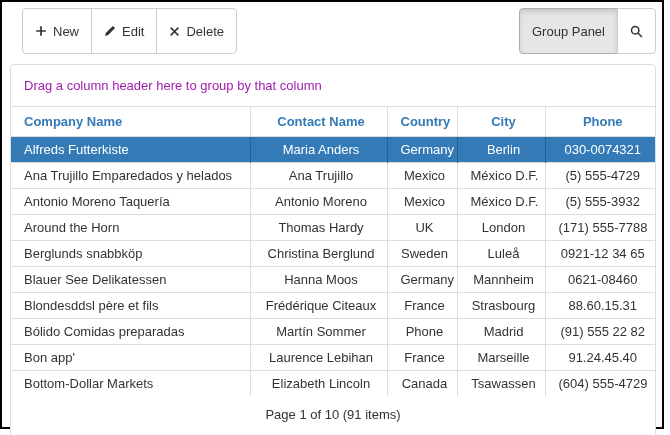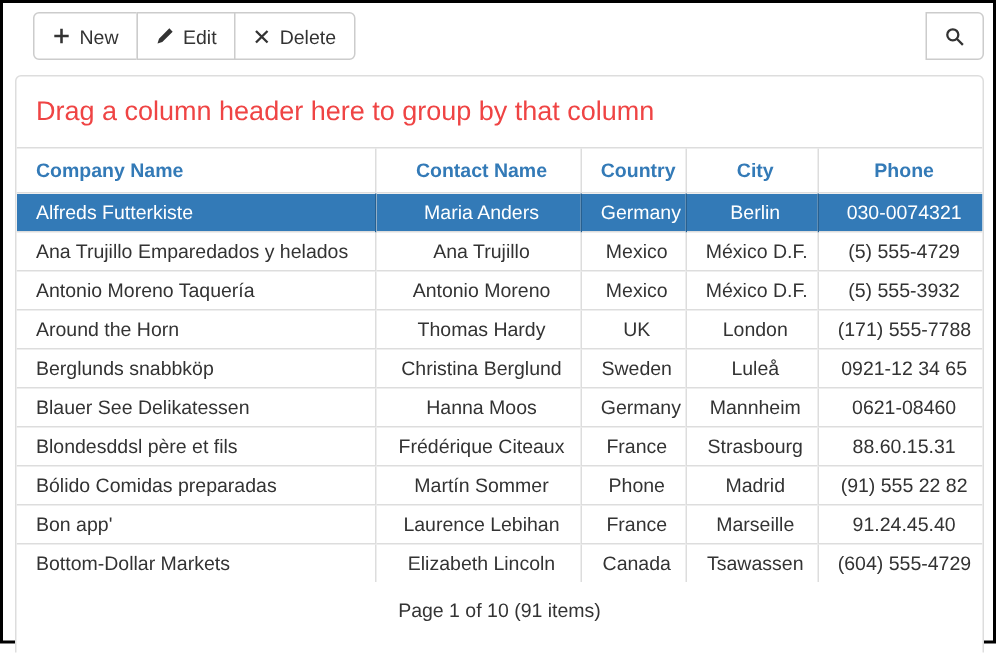--- a/index.html
+++ b/index.html
@@ -17,21 +17,21 @@
 
   
   .toolbar {
     display: flex; align-items: flex-start;
     padding: 6px 6px 0 20px;
   }
   .btn-group { display: inline-flex; }
   .btn-group + .btn-group { margin-left: 6px; }
   .btn-group.right { margin-left: auto; }
   .btn {
-    height: 32px; padding: 0 12px;
+    height: 46px; padding: 0 12px;
     background: #fff; border: 1px solid #ccc;
     font-family: inherit; font-size: 13px; color: #333;
     display: inline-flex; align-items: center; gap: 6px;
     cursor: pointer; white-space: nowrap;
   }
   .btn-group .btn + .btn { margin-left: -1px; }
   .btn-group .btn:first-child { border-radius: 4px 0 0 4px; }
   .btn-group .btn:last-child { border-radius: 0 4px 4px 0; text-align: center; }
   .btn.disabled { color: #b0b0b0; cursor: default; }
   .btn.active {
@@ -42,21 +42,21 @@
   .icon svg { display: block; }
 
   
   .panel {
     margin: 10px 6px 0 8px;
     border: 1px solid #ddd; border-radius: 4px;
     background: #fff; overflow: hidden;
   }
   .drag-area {
     padding: 13px 13px;
-    font-size: 18px; color: #ef4444;
+    font-size: 13px; color: #a21caf;
     border-bottom: 1px solid #ddd;
   }
 
   table {
     width: 100%; border-collapse: collapse; table-layout: fixed;
     font-size: 13px; color: #333;
   }
   th {
     text-align: left; font-weight: bold; color: #337ab7;
     padding: 7px 8px 7px 13px;
@@ -125,20 +125,23 @@
           <svg width="11" height="11" viewBox="0 0 12 12">
               <path d="M1.8 1.8l8.4 8.4M10.2 1.8l-8.4 8.4" stroke="currentColor" stroke-width="1.7" fill="none"></path>
             </svg>
         </span>
         <span>Delete</span>
       </button>
     </div>
 
 
     <div class="btn-group right">
+      <button class="btn active">
+        <span>Group Panel</span>
+      </button>
       <button class="btn">
         <span class="icon">
           <svg width="13" height="13" viewBox="0 0 12 12">
               <circle cx="4.8" cy="4.8" r="3.4" fill="none" stroke="currentColor" stroke-width="1.4"></circle>
               <path d="M7.4 7.4L11 11" stroke="currentColor" stroke-width="1.4"></path>
             </svg>
         </span>
 
       </button>
     </div>

